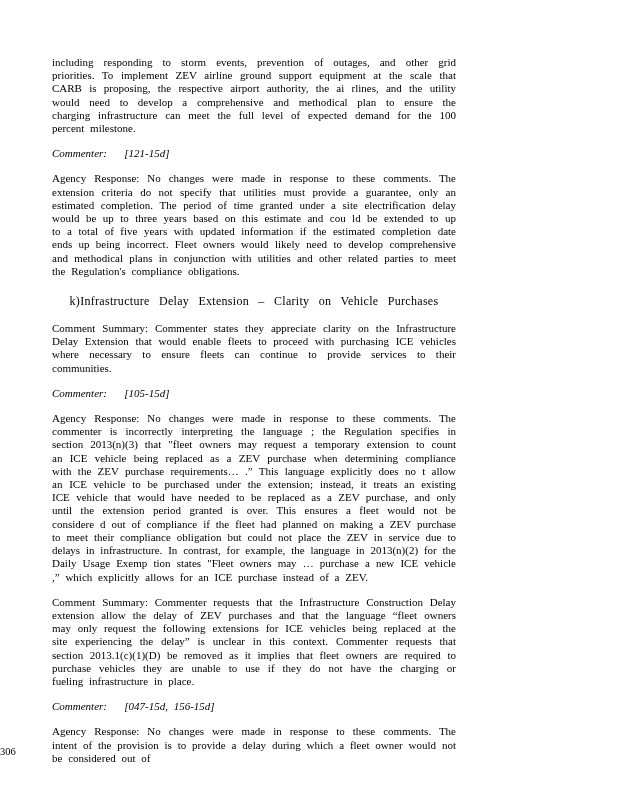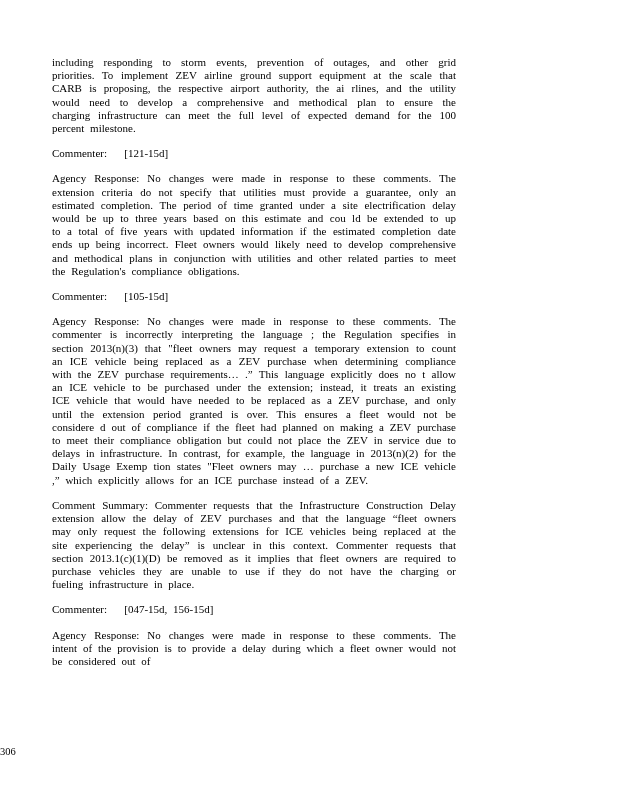--- a/index.html
+++ b/index.html
@@ -30,20 +30,21 @@
     text-align: justify;
     word-spacing: 3px;
     margin: 0 0 12px 0;
   }
   .commenter {
     font-size: 11px;
     line-height: 13.2px;
     white-space: pre-wrap;
     word-spacing: 3px;
     margin: 0 0 12px 0;
+    font-style: italic;
   }
   .heading {
     font-size: 12px;
     font-weight: normal;
     text-align: center;
     word-spacing: 6px;
     letter-spacing: 0.3px;
     margin: 16px 0 13px 0;
   }
   .pageno {
@@ -55,20 +56,22 @@
     font-size: 10.5px;
   }
 </style>
 </head>
 <body>
 
 <div class="page">
   <p class="para">including responding to storm events, prevention of outages, and other grid priorities.  To implement ZEV airline ground support equipment at the scale that CARB is proposing, the respective airport authority, the ai rlines, and the utility would need to develop a comprehensive and methodical plan to ensure the charging infrastructure can meet the full level of expected demand for the 100 percent milestone.</p>
   <p class="commenter">Commenter:   [121-15d]</p>
   <p class="para">Agency Response: No changes were made in response to these comments.  The extension criteria do not specify that utilities must provide a guarantee, only an estimated completion. The period of time granted under a site electrification delay would be up to three years based on this estimate and cou ld be extended to up to a total of five years with updated information if the estimated completion date ends up being incorrect. Fleet owners would likely need to develop comprehensive and methodical plans in conjunction with utilities and other related parties to meet the Regulation's compliance obligations.</p>
+  <h2 class="heading">k)Infrastructure Delay Extension – Clarity on Vehicle Purchases</h2>
+  <p class="para">Comment Summary: Commenter states they appreciate clarity on the Infrastructure Delay Extension that would enable fleets to proceed with purchasing ICE vehicles where necessary to ensure fleets can continue to provide services to their communities.</p>
   <p class="commenter">Commenter:   [105-15d]</p>
   <p class="para">Agency Response: No changes were made in response to these comments.  The commenter is incorrectly interpreting the language ; the Regulation specifies in section 2013(n)(3) that "fleet owners may request a temporary extension to count an ICE vehicle being replaced as a ZEV purchase when determining compliance with the ZEV purchase requirements… .” This language explicitly does no t allow an ICE vehicle to be purchased under the extension; instead, it treats an existing ICE vehicle that would have needed to be replaced as a ZEV purchase, and only until the extension period granted is over. This ensures a fleet would not be considere d out of compliance if the fleet had planned on making a ZEV purchase to meet their compliance obligation but could not place the ZEV in service due to delays in infrastructure.  In contrast, for example, the language in 2013(n)(2) for the Daily Usage Exemp tion states "Fleet owners may … purchase a new ICE vehicle ,” which explicitly allows for an ICE purchase instead of a ZEV.</p>
   <p class="para">Comment Summary: Commenter requests that the Infrastructure Construction Delay extension allow the delay of ZEV purchases and that the language “fleet owners may only request the following extensions for ICE vehicles being replaced at the site experiencing the delay” is unclear in this context.  Commenter requests that section 2013.1(c)(1)(D) be removed as it implies that fleet owners are required to purchase vehicles they are unable to use if they do not have the charging or fueling infrastructure in place.</p>
   <p class="commenter">Commenter:   [047-15d, 156-15d]</p>
   <p class="para">Agency Response: No changes were made in response to these comments.  The intent of the provision is to provide a delay during which a fleet owner would not be considered out of</p>
 </div>
 
 <div class="pageno">306</div>
 
 </body></html>

